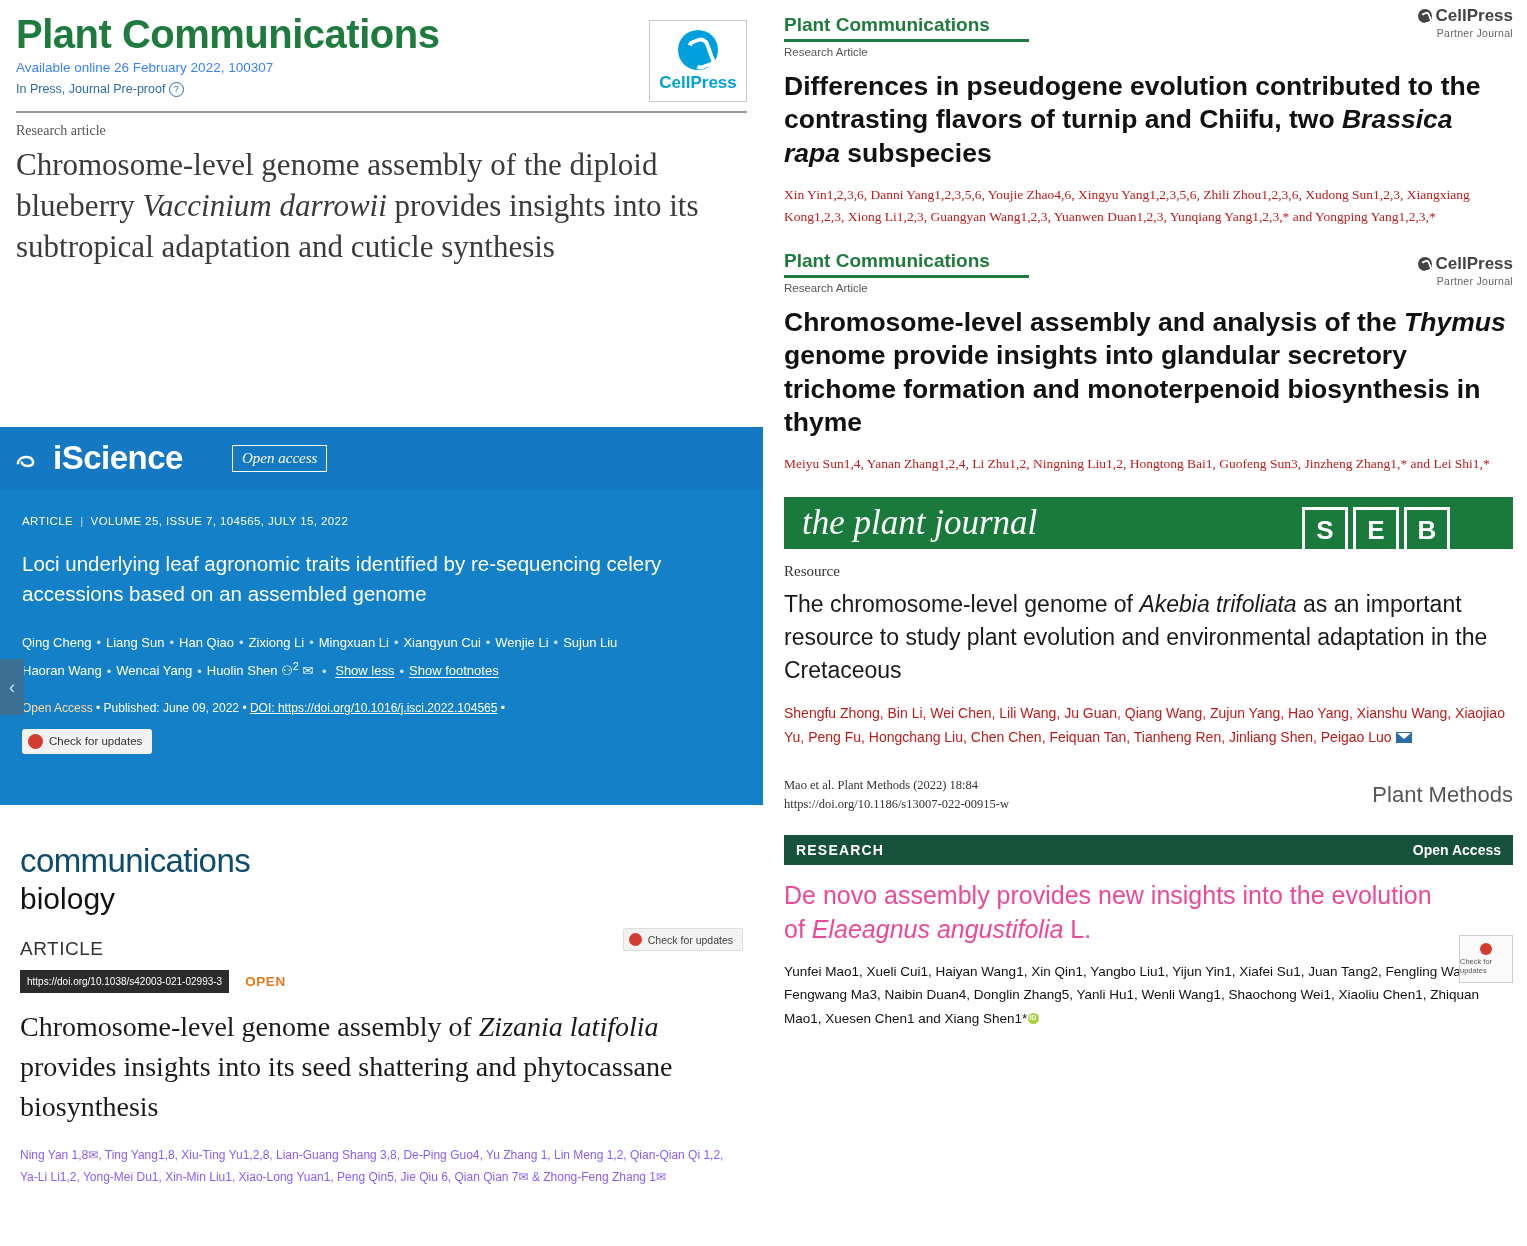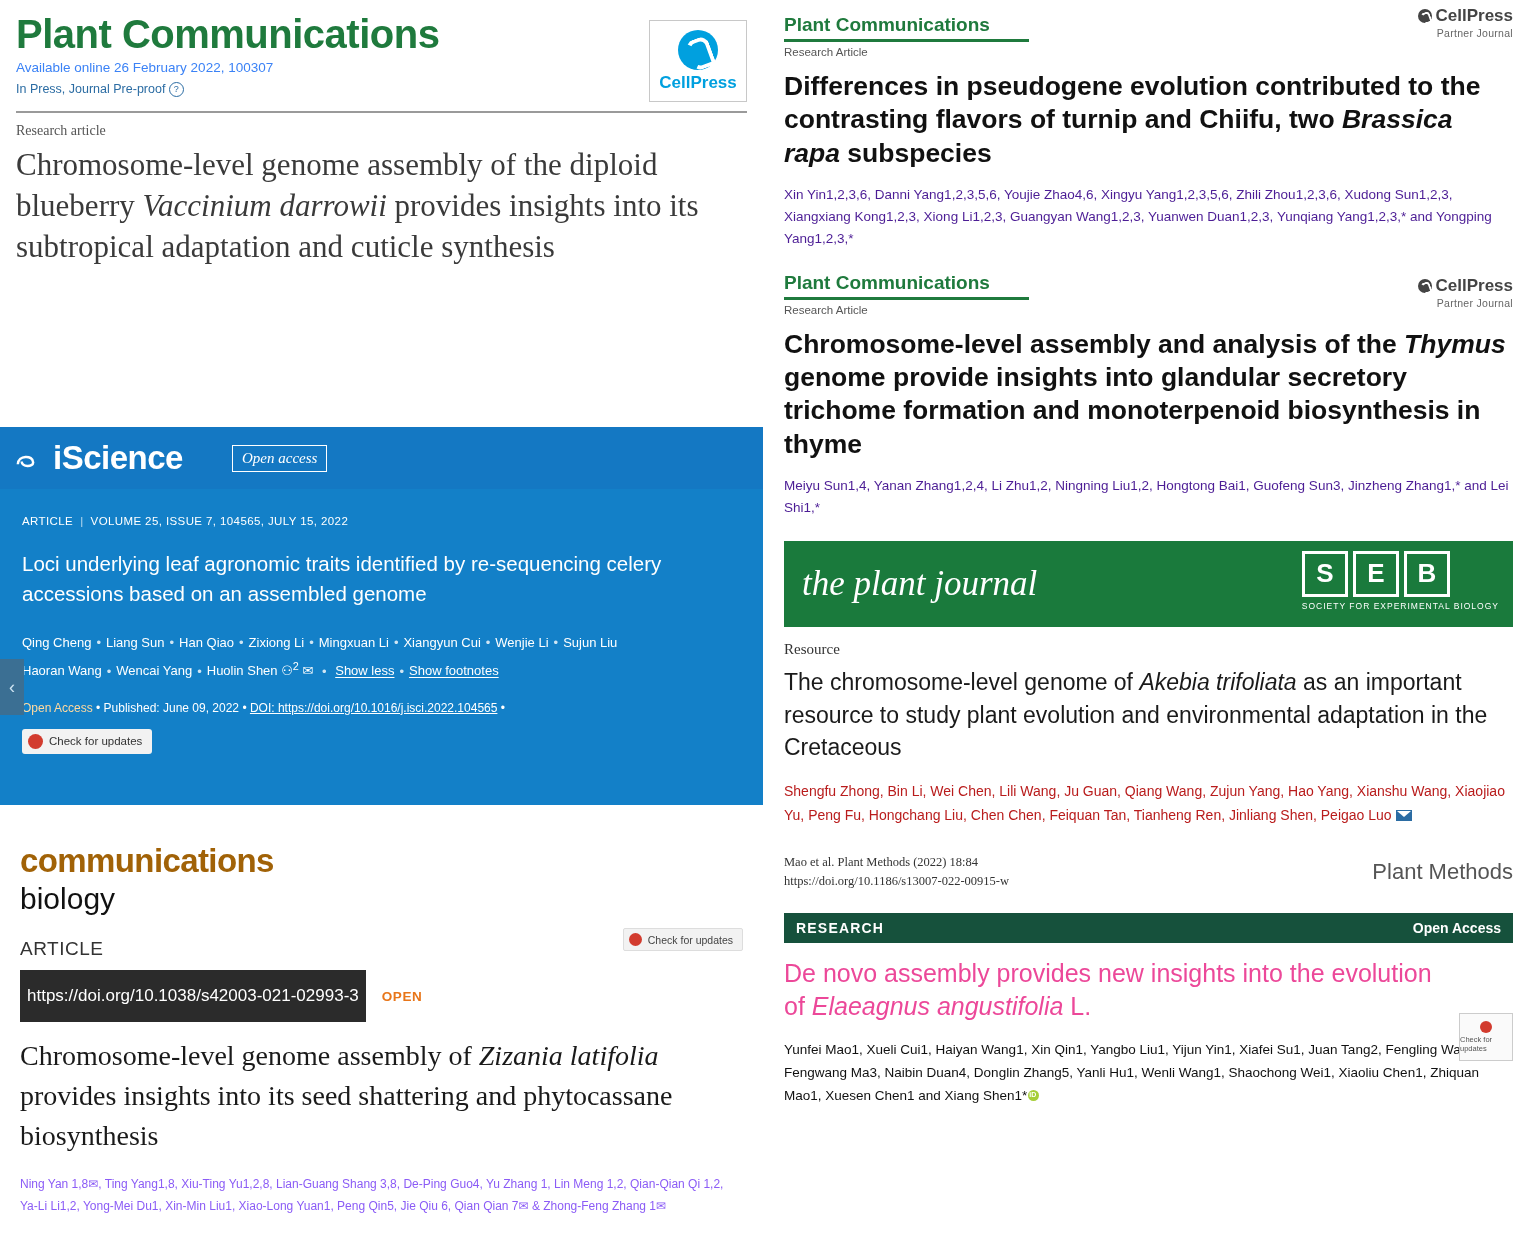--- a/index.html
+++ b/index.html
@@ -80,31 +80,31 @@
     border-radius:3px;padding:5px 10px 5px 6px;font-size:11.5px;
   }
   .isci-check .cdot{width:15px;height:15px;border-radius:50%;background:#d23b2e;display:inline-block;}
   .isci-arrow{
     position:absolute;left:0;top:170px;width:24px;height:56px;background:#3b6f93;
     color:#cfe4f2;font-size:18px;display:flex;align-items:center;justify-content:center;
   }
 
   
   .cb{position:absolute;left:0;top:820px;width:763px;height:426px;background:#fff;}
-  .cb-logo1{font-size:33px;font-weight:bold;color:#a16207;margin:22px 0 0 20px;letter-spacing:-0.6px;}
+  .cb-logo1{font-size:33px;font-weight:normal;color:#0c4a6e;margin:22px 0 0 20px;letter-spacing:-0.6px;}
   .cb-logo2{font-size:30px;color:#111;margin:2px 0 0 20px;font-weight:400;}
   .cb-row{position:relative;margin:22px 20px 0 20px;}
   .cb-article{font-size:19px;color:#333;letter-spacing:0.5px;}
   .cb-check{
     position:absolute;right:0;top:-10px;display:inline-flex;align-items:center;gap:6px;
     background:#f2f2f2;border:1px solid #ddd;border-radius:2px;padding:4px 9px 4px 5px;font-size:10.5px;color:#444;
   }
   .cb-check .cdot{width:13px;height:13px;border-radius:50%;background:#d23b2e;display:inline-block;}
   .cb-doirow{margin:10px 20px 0 20px;display:flex;align-items:center;gap:16px;}
-  .cb-doi{background:#2b2b2b;color:#fff;font-size:17px;padding:16px 7px;}
+  .cb-doi{background:#2b2b2b;color:#fff;font-size:10px;padding:6px 7px;}
   .cb-open{color:#e8761a;font-weight:bold;font-size:13.5px;letter-spacing:0.6px;}
   .cb-title{
     font-family:"Liberation Serif", serif;font-size:28px;line-height:1.42;color:#1a1a1a;
     margin:14px 20px 0 20px;
   }
   .cb-title i{font-style:italic;}
   .cb-auth{font-size:12px;color:#8b5cf6;line-height:1.85;margin:18px 20px 0 20px;}
   .orcid{
     display:inline-block;width:11px;height:11px;border-radius:50%;background:#a6ce39;
     vertical-align:-1px;margin:0 1px;position:relative;
@@ -122,25 +122,25 @@
   .cp-leaf{
     display:inline-block;width:14px;height:14px;border-radius:50%;background:#444;
     position:relative;vertical-align:-2px;margin-right:4px;
   }
   .cp-leaf:after{
     content:"";position:absolute;left:4px;top:3px;width:5px;height:8px;border:2px solid #fff;
     border-radius:4px 4px 1px 4px;border-left-color:transparent;transform:rotate(-20deg);
   }
   .rt-title{font-size:26.5px;font-weight:bold;line-height:1.26;color:#111;margin-top:12px;}
   .rt-title i{font-style:italic;}
-  .rt-auth{font-size:13.5px;color:#4c1d95;line-height:1.62;margin-top:14px;}
+  .rt-auth{font-size:13.5px;color:#b91c1c;line-height:1.62;margin-top:14px;font-family:Liberation Serif, serif;}
 
   
   .tpj-banner{
-    margin:0 14px;height:86px;background:#1a7a3c;position:relative;display:flex;align-items:center;
+    margin:0 14px;height:52px;background:#1a7a3c;position:relative;display:flex;align-items:center;
   }
   .tpj-name{
     font-family:"Liberation Serif", serif;font-style:italic;color:#fff;font-size:35px;margin-left:18px;
   }
   .seb{position:absolute;right:14px;top:10px;text-align:center;}
   .seb-letters{display:flex;gap:5px;}
   .seb-letters span{
     width:40px;height:40px;border:3px solid #fff;color:#fff;font-weight:bold;font-size:26px;
     display:flex;align-items:center;justify-content:center;
   }

